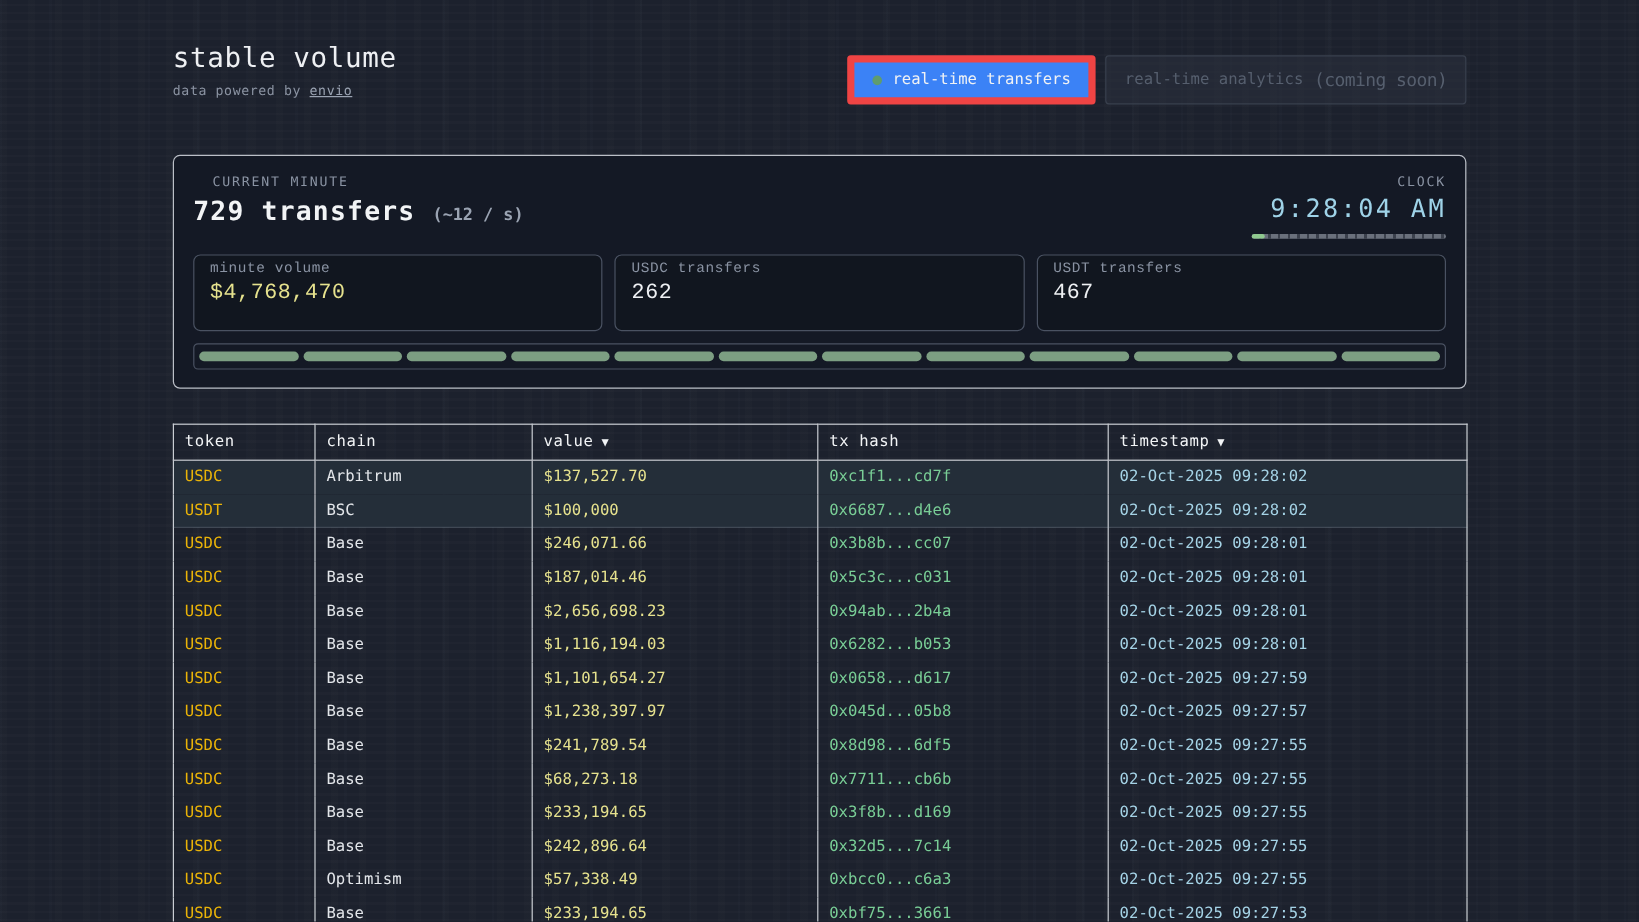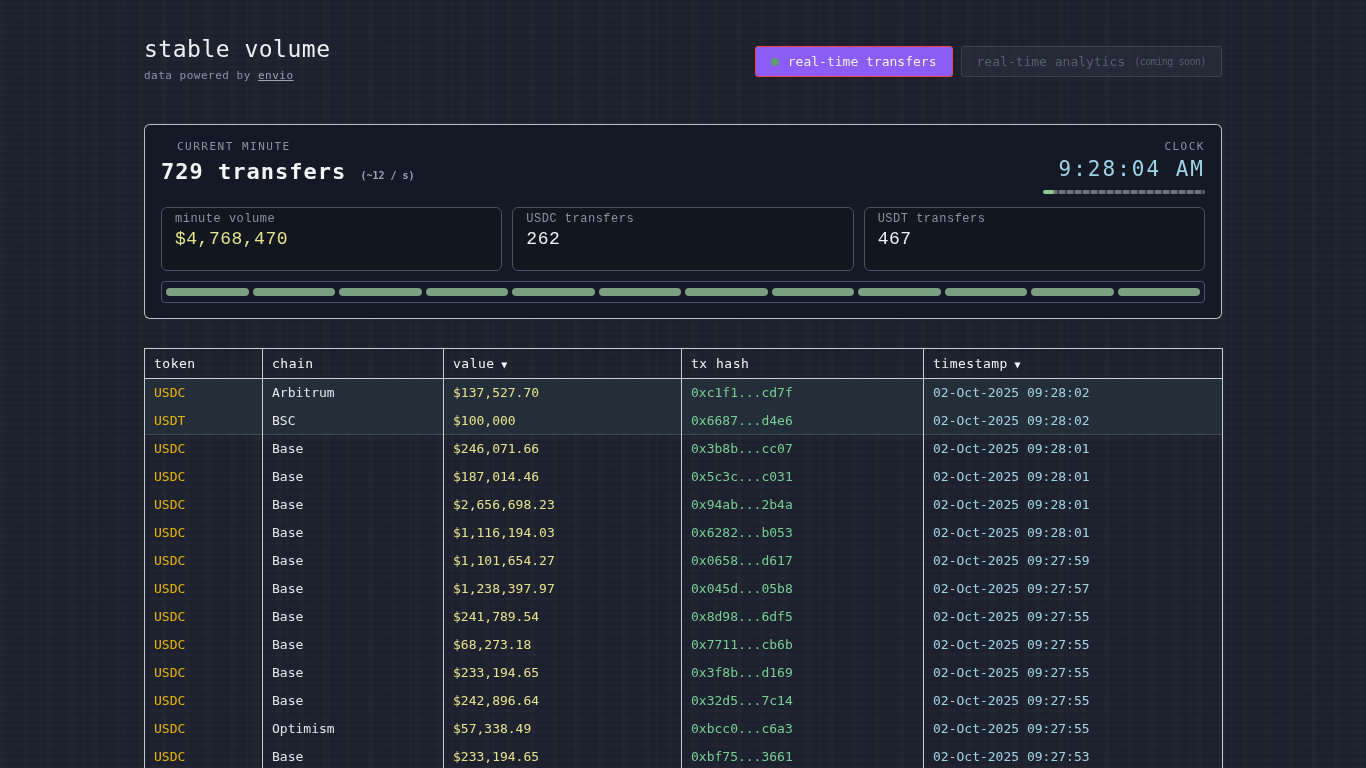--- a/index.html
+++ b/index.html
@@ -24,36 +24,36 @@
 
   
   .header-row { display:flex; justify-content:space-between; align-items:flex-start; }
   .page-title { font-size:23px; font-weight:normal; letter-spacing:0.5px; color:#eef0f3; }
   .page-subtitle { margin-top:7px; font-size:11px; color:#8b93a2; letter-spacing:0.5px; }
   .page-subtitle a { color:#9aa3b2; text-decoration:underline; cursor:pointer; }
 
   .tabs { display:flex; gap:8px; margin-top:10px; }
   .tab { display:flex; align-items:center; gap:9px; padding:7px 15px;
          font-size:13px; border-radius:3px; cursor:pointer; white-space:nowrap; }
-  .tab.active { border:1px solid #ef4444; color:#f0f2f4; background:#8b5cf6; }
+  .tab.active { border:6px solid #ef4444; color:#f0f2f4; background:#3b82f6; }
   .tab .dot { width:8px; height:8px; border-radius:50%; background:#5f9c6f; }
   .tab.disabled { border:1px solid #39404e; color:#565f6e; background:rgba(44,50,62,0.55);
                   cursor:default; }
-  .tab.disabled .note { font-size:10px; letter-spacing:-0.5px; }
+  .tab.disabled .note { font-size:15px; letter-spacing:-0.5px; }
 
   
   .panel {
     margin-top:42px; height:195px; padding:15px 16px;
     border:1px solid rgba(216,221,228,0.85); border-radius:6px;
     background:#141925; display:flex; flex-direction:column;
   }
   .panel-top { display:flex; justify-content:space-between; align-items:flex-start; height:68px; }
   .eyebrow { font-size:11px; letter-spacing:1.5px; color:#8a93a3;margin-left:16px; }
   .big-count { margin-top:6px; font-size:22px; font-weight:bold; color:#f2f4f6; letter-spacing:1px; }
-  .big-count .rate { font-size:10px; font-weight:bold; color:#9aa3b2; letter-spacing:0; }
+  .big-count .rate { font-size:14px; font-weight:bold; color:#9aa3b2; letter-spacing:0; }
   .clock-block { text-align:right; }
   .clock-time { margin-top:4px; font-size:21px; color:#9fd3e8; letter-spacing:2px; }
   .clock-track {
     margin-top:9px; width:162px; height:4px; background:#6a707c; border-radius:2px;
     position:relative; overflow:hidden; margin-left:auto;
   }
   .clock-track::after {
     content:""; position:absolute; inset:0;
     background:repeating-linear-gradient(90deg, transparent 0 6px, rgba(20,25,37,0.55) 6px 8px);
   }

